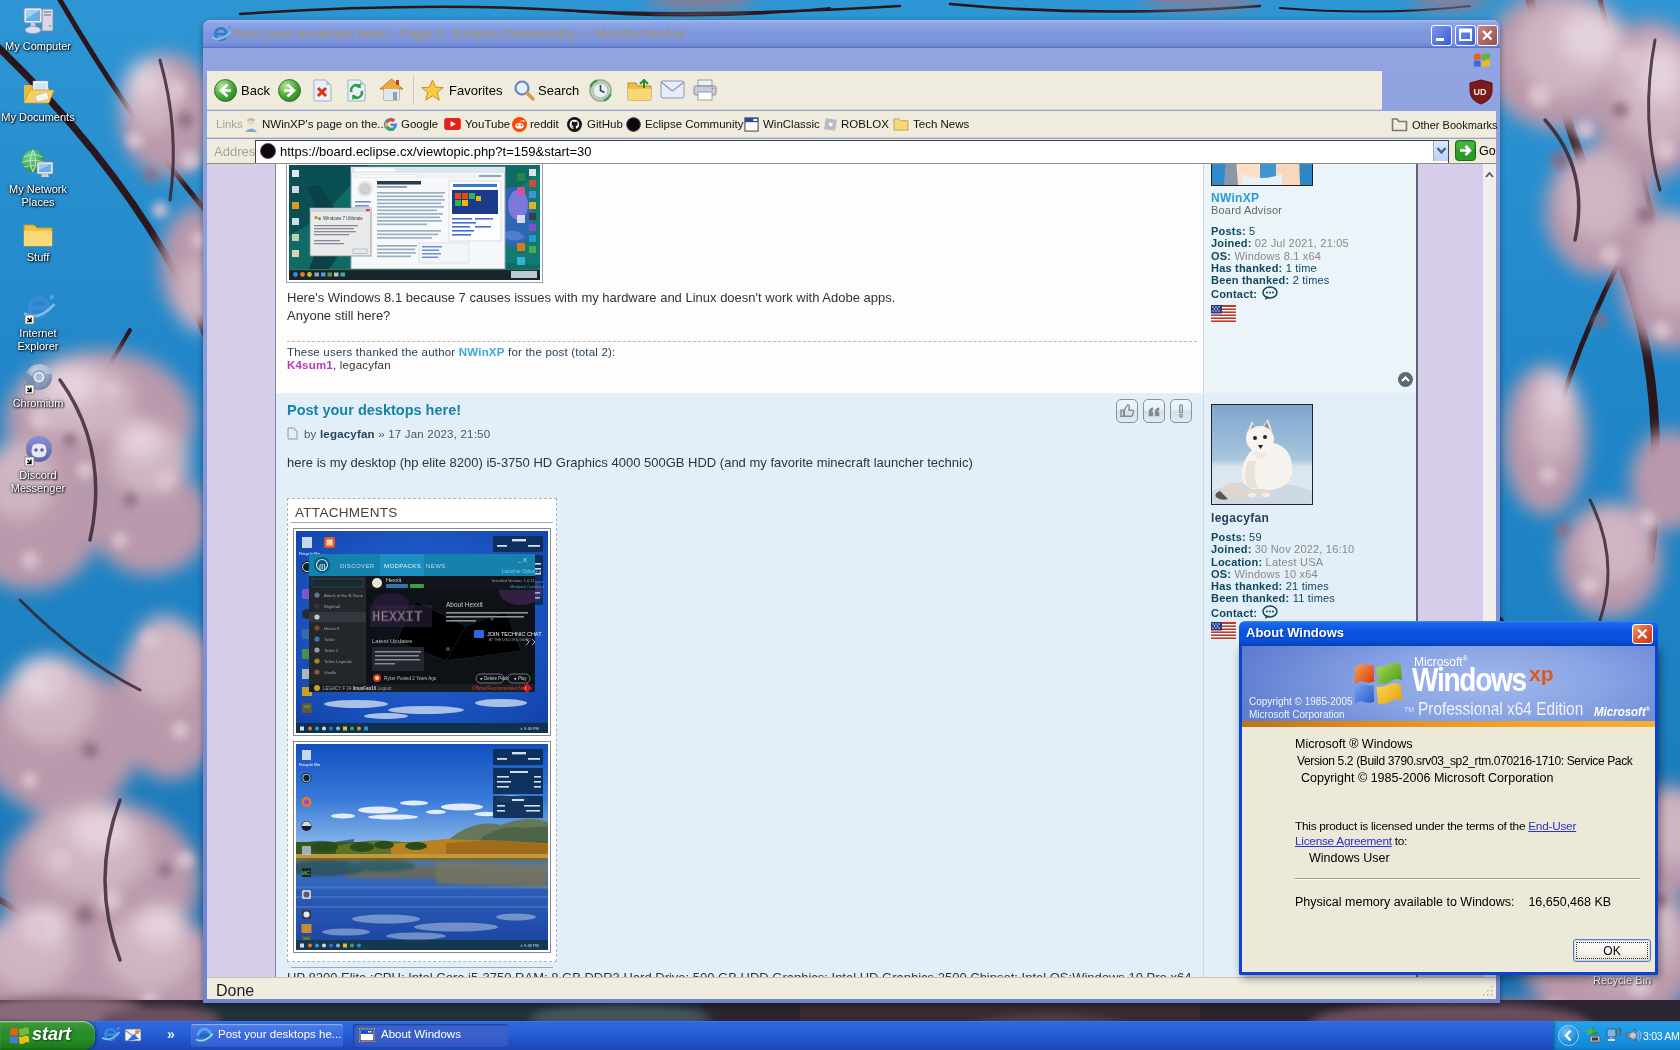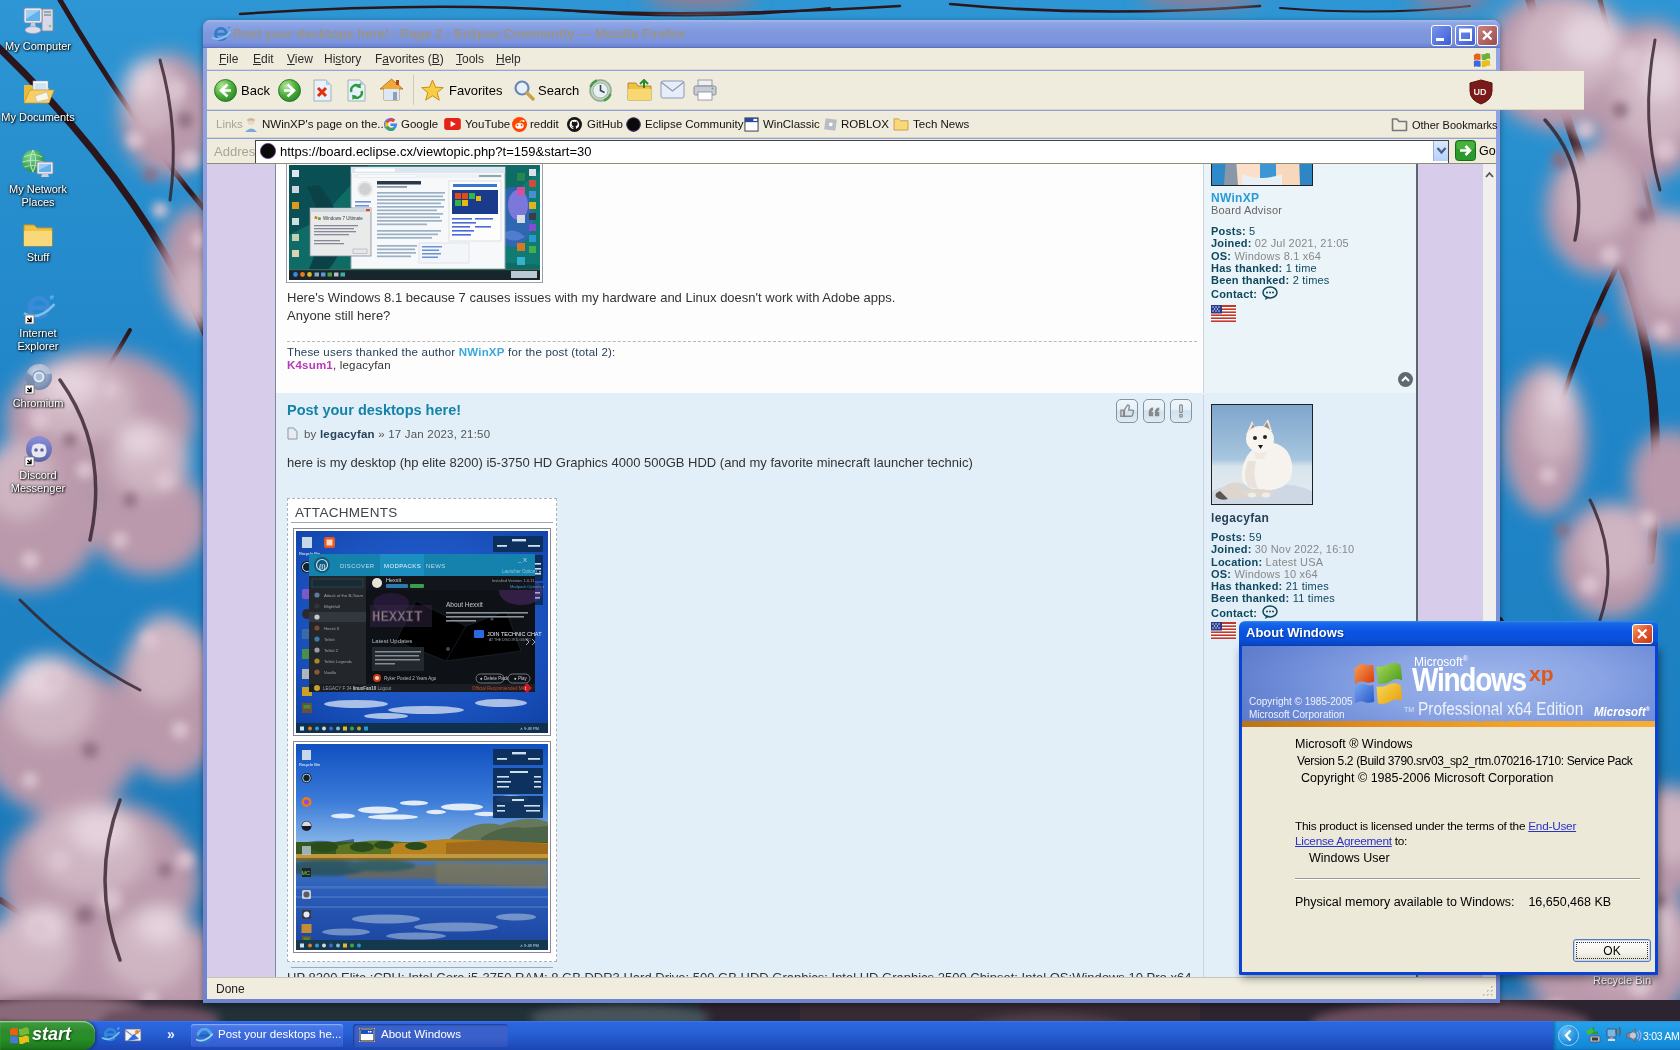--- a/index.html
+++ b/index.html
@@ -8,25 +8,25 @@
 #wall { position:absolute; left:0; top:0; }
 .dicon { position:absolute; width:76px; text-align:center; color:#fff; font-size:11px; line-height:13px; text-shadow:1px 1px 2px #000, 0 0 3px #000; }
 .dicon svg { display:block; margin:0 auto 2px; }
 #browser { position:absolute; left:203px; top:20px; width:1297px; height:983px; background:linear-gradient(#93a5e2,#7d92da 60%,#6e84d0); border-radius:8px 8px 0 0; box-shadow:0 2px 6px rgba(0,0,0,.4); }
 #titlebar { position:absolute; left:0; top:0; width:1297px; height:28px; border-radius:7px 7px 0 0;
   background:linear-gradient(#a8b7e9 0%, #8ea6e6 10%, #7e97de 45%, #7b94dc 80%, #6a82d2 95%, #5868b8 100%); }
 #titlebar .ttext { position:absolute; left:30px; top:6px; font-weight:bold; font-size:13px; color:#9c9484; white-space:nowrap; }
 .capbtn { position:absolute; top:5px; width:21px; height:21px; border-radius:3px; border:1px solid #fff; }
 #menubar { position:absolute; left:4px; top:28px; width:1289px; height:22px; background:#efecdd; border-bottom:1px solid #dbd7c4; font-size:12px; color:#2c2c2c; }
 #menubar span { position:absolute; top:4px; }
-#toolbar { position:absolute; left:4px; top:51px; width:1377px; height:39px; background:#efecdd; border-bottom:1px solid #d8d4c0; }
+#toolbar { position:absolute; left:4px; top:51px; width:1175px; height:39px; background:#efecdd; border-bottom:1px solid #d8d4c0; }
 #linksbar { position:absolute; left:4px; top:91px; width:1289px; height:27px; background:#efecdd; border-bottom:1px solid #d8d4c0; font-size:11.5px; color:#111; }
 #addrbar { position:absolute; left:4px; top:119px; width:1289px; height:24px; background:#efecdd; }
 #content { position:absolute; left:4px; top:143px; width:1289px; height:814px; background:#d8cceb; overflow:hidden; border-top:1px solid #918e76; }
-#statusbar { position:absolute; left:4px; top:957px; width:1289px; height:22px; background:#f0eddf; border-top:1px solid #c9c5b2; font-size:12px; color:#222; }
+#statusbar { position:absolute; left:4px; top:957px; width:1289px; height:22px; background:#f0eddf; border-top:1px solid #c9c5b2; font-size:16px; color:#222; }
 .graylbl { color:#a8a494; }
 #vscroll { position:absolute; right:0; top:0; width:13px; height:814px; background:#f0efed; }
 #posts { position:absolute; left:68px; top:0; width:1143px; overflow:visible; }
 .profline { font-size:11px; line-height:12.3px; color:#10485e; letter-spacing:.2px; white-space:nowrap; }
 .profline .v { color:#888; }
 .pbtn { position:absolute; width:22px; height:24px; border:1px solid #8a9298; border-radius:5px; background:linear-gradient(#eef6fc 0%, #e4f0f8 45%, #cfe2f0 50%, #dcecf6 100%); }
 .pbtn svg { display:block; margin:4px auto 0; }
 #aboutdlg { position:absolute; overflow:visible; left:1239px; top:646px; width:419px; height:329px; background:#ece9d8;
   border:3px solid #0842d6; border-top:none; border-radius:0 0 2px 2px; box-shadow:2px 3px 8px rgba(0,0,0,.45); }
 #taskbar { position:absolute; left:0; top:1021px; width:1680px; height:29px;
@@ -317,29 +317,20 @@
     <div class="capbtn" style="right:48px;background:linear-gradient(135deg,#7a96ec,#3a5cd8);"><svg width="19" height="19">
             <rect x="4" y="12" width="8" height="3" fill="#fff"></rect>
           </svg></div>
     <div class="capbtn" style="right:24px;background:linear-gradient(135deg,#7a96ec,#3a5cd8);"><svg width="19" height="19">
             <rect x="4" y="3.5" width="11" height="10.5" fill="none" stroke="#fff" stroke-width="2"></rect>
             <rect x="4" y="3.5" width="11" height="3" fill="#fff"></rect>
           </svg></div>
     <div class="capbtn" style="right:2px;background:linear-gradient(135deg,#c88484,#9c4a4a);"><svg width="19" height="19">
             <path d="M5,5 L13.5,13.5 M13.5,5 L5,13.5" stroke="#fff" stroke-width="2.4"></path>
           </svg></div>
-  </div>
-  <div id="menubar">
-    <span style="left:12px;"><u>F</u>ile</span>
-    <span style="left:46px;"><u>E</u>dit</span>
-    <span style="left:80px;"><u>V</u>iew</span>
-    <span style="left:117px;">Hi<u>s</u>tory</span>
-    <span style="left:168px;">F<u>a</u>vorites (<u>B</u>)</span>
-    <span style="left:249px;"><u>T</u>ools</span>
-    <span style="left:289px;"><u>H</u>elp</span>
   </div>
 
   <svg style="position:absolute;left:1269px;top:31px;z-index:5;" width="20" height="18" viewBox="0 0 62 62">
     <path d="M3,14 Q10,6 17,9 Q22,11 26,10 L26,30 Q20,32 15,30 Q9,27 3,32 Z" fill="#e8601a" transform="rotate(-3 14 20)"></path>
     <path d="M30,10 Q38,12 44,9 Q52,5 59,11 L59,29 Q52,25 45,29 Q38,33 30,30 Z" fill="#6ab03a" transform="rotate(-5 44 20)"></path>
     <path d="M3,36 Q10,30 17,33 Q22,35 26,34 L26,54 Q20,56 15,54 Q9,51 3,55 Z" fill="#3a6ad8" transform="rotate(-3 14 44)"></path>
     <path d="M30,34 Q38,36 44,33 Q52,29 59,35 L59,53 Q52,49 45,53 Q38,57 30,54 Z" fill="#e8c018" transform="rotate(-5 44 44)"></path>
   </svg>
   <div style="position:absolute;left:1266px;top:59px;width:24px;height:26px;z-index:5;">
     <svg width="24" height="26" viewBox="0 0 24 26">

